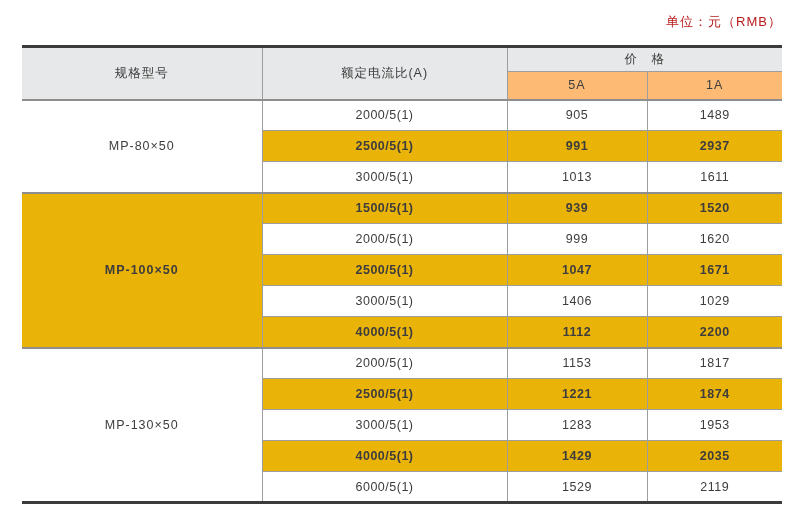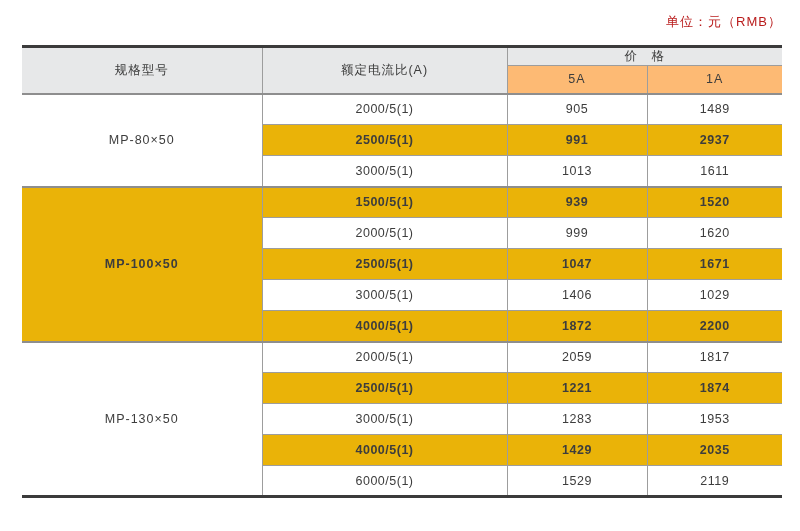--- a/index.html
+++ b/index.html
@@ -36,21 +36,21 @@
     border: 1px solid #9d9d9d;
     text-align: center;
     vertical-align: middle;
     font-size: 12.5px;
     font-weight: normal;
     color: #3d3d3d;
     letter-spacing: 0.5px;
     overflow: hidden;
     white-space: nowrap;
   }
-  .price-table thead tr.hdr-top th { height: 19px; background: #e7e8e9; }
+  .price-table thead tr.hdr-top th { height: 25px; background: #e7e8e9; }
   .price-table thead tr.hdr-sub th { height: 28px; background: #fdba74; }
   .price-table thead th { letter-spacing: 1px; }
   .price-table tbody tr { height: 31px; }
   .price-table tbody tr.stripe td { background: #eab308; font-weight: bold; }
   .price-table tbody td.model-cell { background: #ffffff; letter-spacing: 1px; }
   .price-table tbody tr.group-start td { border-top: 2px solid #8e8e8e; }
 </style>
 </head>
 <body>
 
@@ -109,28 +109,28 @@
       <td>1047</td>
       <td>1671</td>
     </tr>
     <tr>
       <td>3000/5(1)</td>
       <td>1406</td>
       <td>1029</td>
     </tr>
     <tr class="stripe">
       <td>4000/5(1)</td>
-      <td>1872</td>
+      <td>1112</td>
       <td>2200</td>
     </tr>
 
     <tr class="group-start">
       <td rowspan="5" class="model-cell">MP-130×50</td>
       <td>2000/5(1)</td>
-      <td>2059</td>
+      <td>1153</td>
       <td>1817</td>
     </tr>
     <tr class="stripe">
       <td>2500/5(1)</td>
       <td>1221</td>
       <td>1874</td>
     </tr>
     <tr>
       <td>3000/5(1)</td>
       <td>1283</td>

